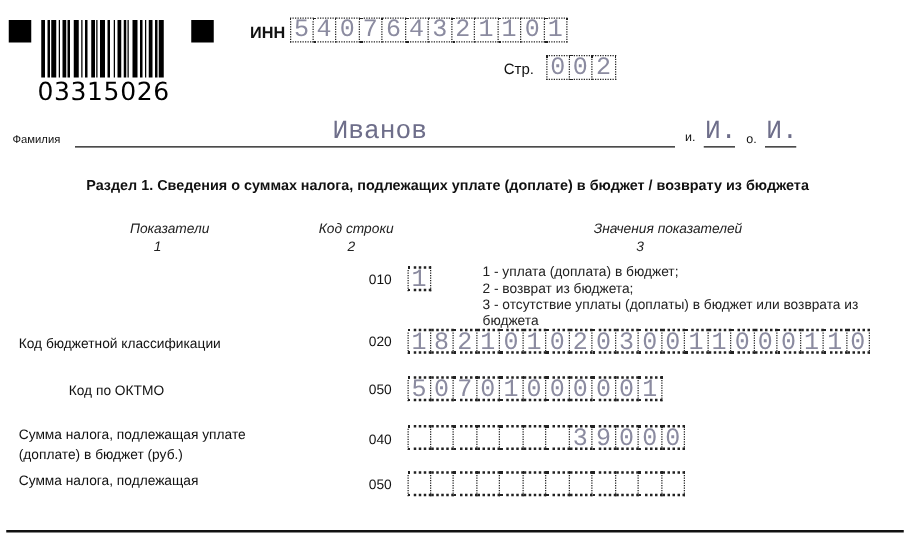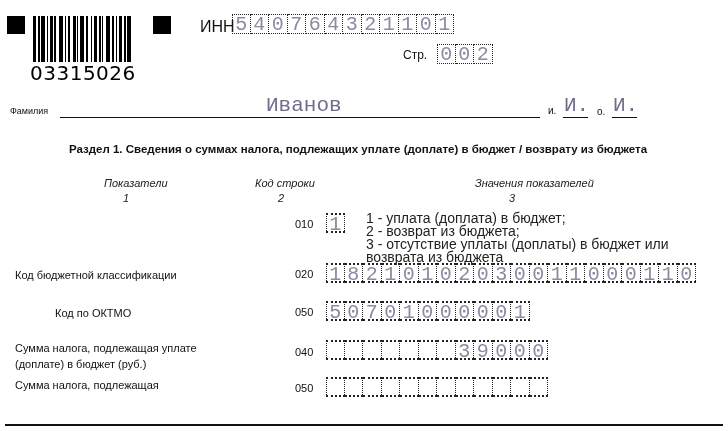--- a/index.html
+++ b/index.html
@@ -20,21 +20,21 @@
       font-family: "Liberation Mono", monospace; font-size: 20px; line-height: 19px;
       text-align: center; color: #8b8ba0;
     }
     .cell:first-child { border-left: 1px dotted #222; }
     .cells.thick .cell { border-top: 2px dotted #222; border-bottom: 2px dotted #222; }
     .lbl { position: absolute; font-size: 12px; color: #111; }
     .small { font-size: 10px; }
     .hand { font-family: "Liberation Mono", monospace; color: #6e6e8a; font-size: 21px; }
     .uline { position: absolute; height: 1px; background: #111; }
     .hdr-i { position: absolute; font-size: 11px; font-style: italic; color: #222; }
-    .note { position: absolute; font-size: 14px; color: #222; line-height: 13px; }
+    .note { position: absolute; font-size: 11px; color: #222; line-height: 13px; margin-left: 20px; }
     .code { position: absolute; font-size: 11px; color: #111; padding-left: 14px; }
     .rowlbl { position: absolute; font-size: 11px; color: #111; line-height: 16px; }
   </style>
 </head>
 <body>
 
 <div class="marker" style="left:7px; top:16px;"></div>
 <div class="marker" style="left:153px; top:16px;"></div>
 
 <div class="barcode">
@@ -57,21 +57,21 @@
     <span style="width:1px;margin-right:3px"></span>
     <span style="width:4px;margin-right:2px"></span>
     <span style="width:2px;margin-right:2px"></span>
     <span style="width:1px;margin-right:2px"></span>
     <span style="width:3px;margin-right:2px"></span>
     <span style="width:2px;margin-right:1px"></span>
     <span style="width:4px;margin-right:0"></span>
 </div>
 <div class="barcode-num">03315026</div>
 
-<div class="lbl" style="left:200px; top:18px; font-size:16px;">ИНН</div>
+<div class="lbl" style="left:200px; top:18px; font-size:13px;font-weight:bold;">ИНН</div>
 <div class="cells" id="inn-cells" style="left:232px; top:14px;">
     <div class="cell">5</div>
     <div class="cell">4</div>
     <div class="cell">0</div>
     <div class="cell">7</div>
     <div class="cell">6</div>
     <div class="cell">4</div>
     <div class="cell">3</div>
     <div class="cell">2</div>
     <div class="cell">1</div>

